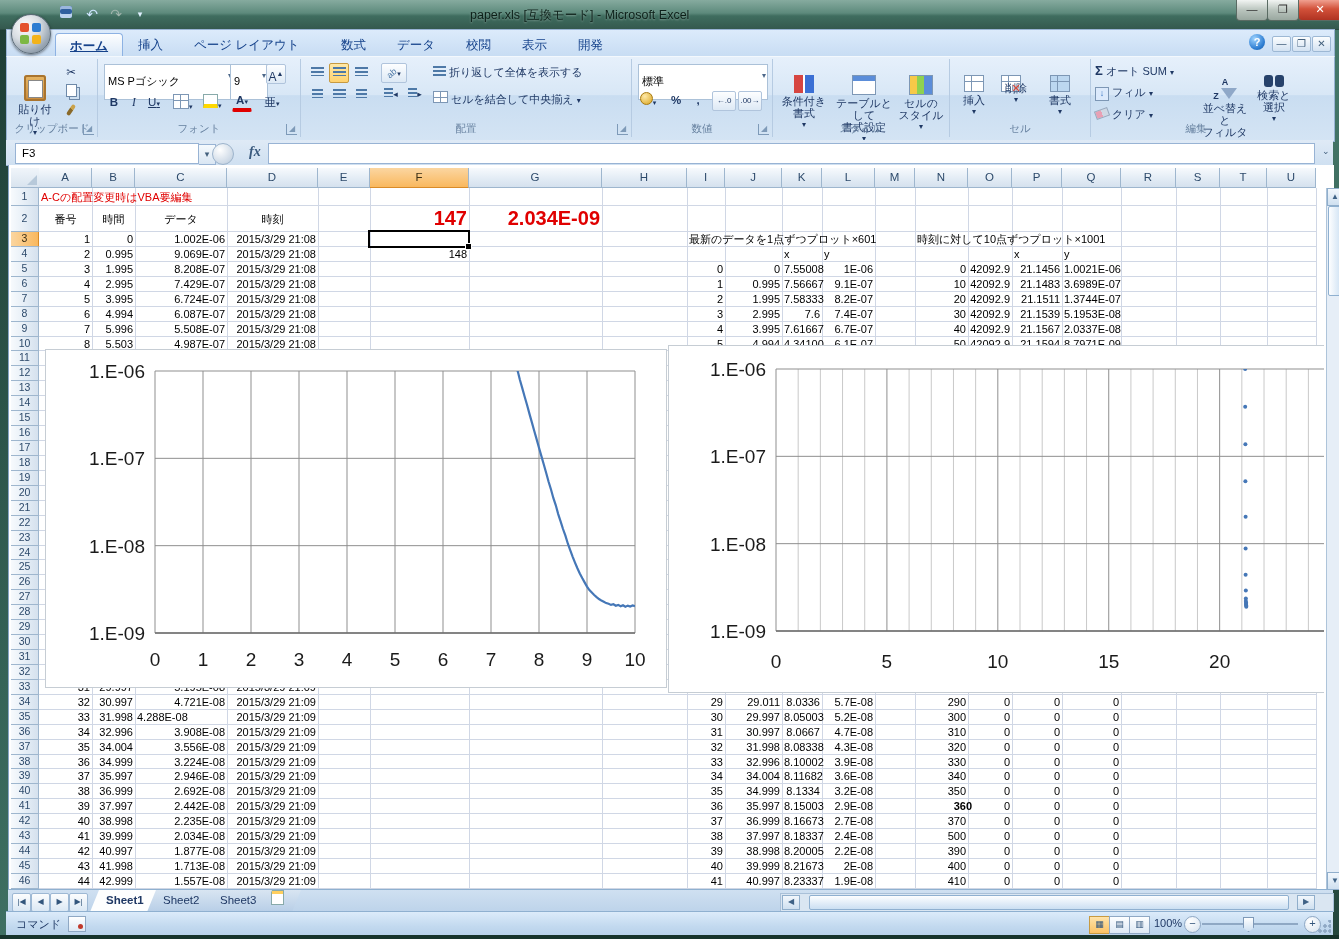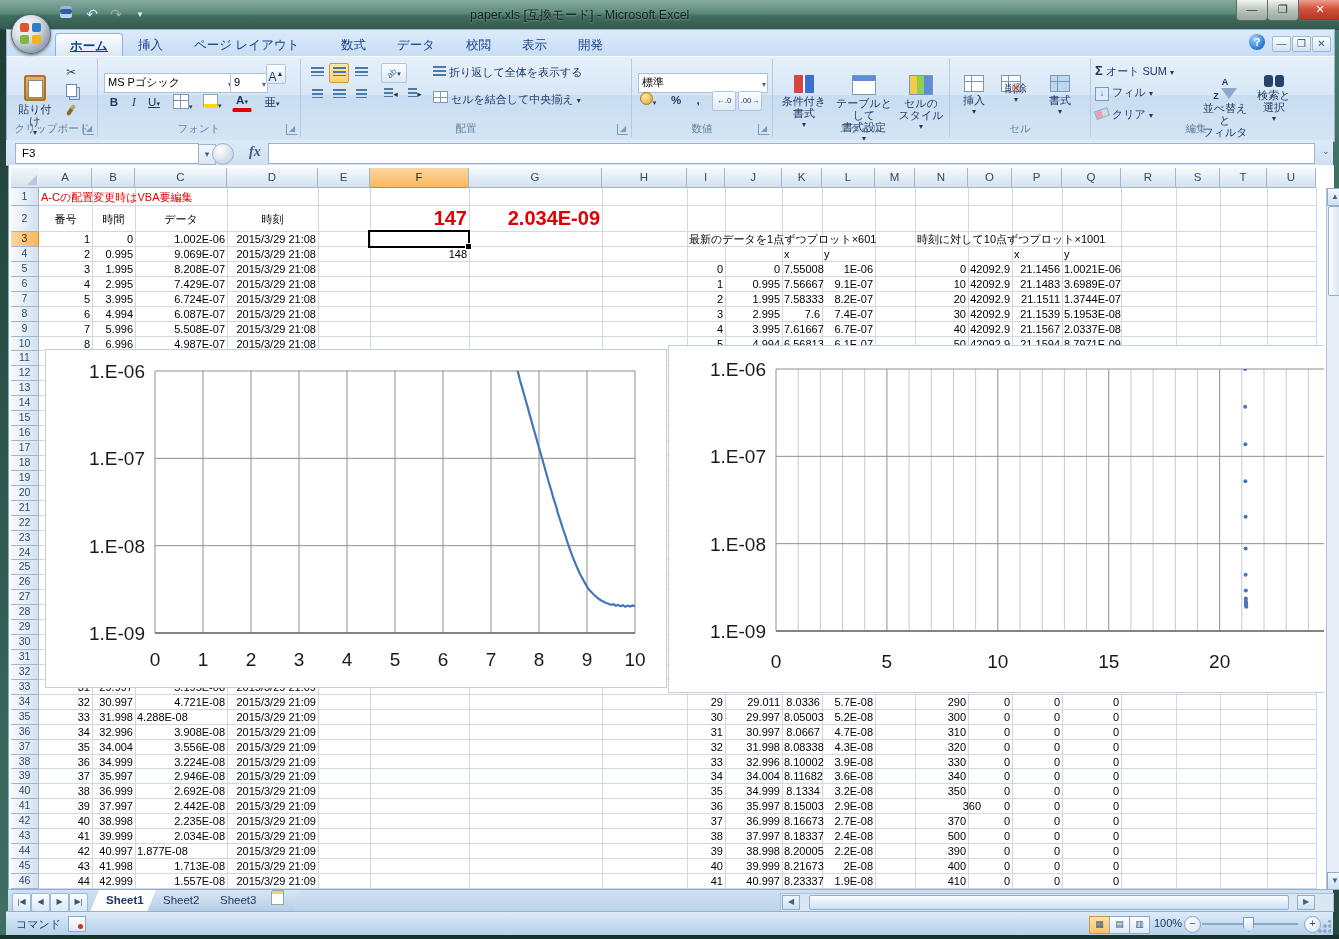--- a/index.html
+++ b/index.html
@@ -34,21 +34,21 @@
   .wb-btn{top:36px;width:17px;height:14px;font-size:10px;line-height:13px;text-align:center;color:#44617e;
     background:linear-gradient(180deg,#fbfdfe,#d3e2f2);border:1px solid #9db8d4;border-radius:2px;}
   
   #ribbon{left:6px;top:56px;width:1327px;height:84px;
     background:linear-gradient(180deg,#e6f0fb 0%,#d8e7f6 45%,#c9ddf1 46%,#d4e4f4 100%);
     border:1px solid #98b3d4;border-top:1px solid #f3f8fd;}
   .rgroup{position:absolute;top:2px;height:78px;border-right:1px solid #b6cbe2;}
   .rg-label{position:absolute;bottom:1px;left:0;right:0;text-align:center;font-size:10.5px;color:#66809f;}
   .dlg{position:absolute;bottom:2px;right:3px;width:10px;height:10px;border-left:1px solid #7e9ab8;border-bottom:1px solid #7e9ab8;font-size:8px;color:#7e9ab8;line-height:9px;text-align:center;}
   .bigbtn{position:absolute;text-align:center;font-size:11px;color:#1f3864;white-space:pre-line;line-height:12px;}
-  .combo{position:absolute;height:18px;background:#fff;border:1px solid #abc1d8;font-size:11px;line-height:17px;padding:0 3px;color:#000;margin-top:9px;}
+  .combo{position:absolute;height:18px;background:#fff;border:1px solid #abc1d8;font-size:11px;line-height:17px;padding:8px 3px;color:#000;}
   .combo .da{position:absolute;right:1px;top:2px;font-size:8px;color:#4d688a;}
   .sbtn{position:absolute;height:18px;min-width:18px;text-align:center;line-height:17px;font-size:11.5px;color:#1f3864;border:1px solid transparent;border-radius:2px;}
   .sbtn.frame{border:1px solid #b0c4dc;background:linear-gradient(180deg,#fdfeff,#dde9f5);}
   .lines{display:inline-block;width:13px;height:9px;background:repeating-linear-gradient(180deg,#4e79a7 0 2px,transparent 2px 4px);}
   .grid-ic{display:inline-block;width:14px;height:13px;border:1px solid #7d97b5;
     background:linear-gradient(90deg,transparent 0 6px,#7d97b5 6px 7px,transparent 7px),linear-gradient(180deg,transparent 0 5px,#7d97b5 5px 6px,transparent 6px),#fff;}
   .orange-hl{background:linear-gradient(180deg,#ffe8a6,#ffd26e);border:1px solid #c79a41;border-radius:2px;}
   
   #fbar{left:6px;top:140px;width:1327px;height:25px;background:linear-gradient(180deg,#dfeaf6,#cfe0f1);border-bottom:1px solid #98b3d4;}
   #namebox{left:9px;top:3px;width:176px;height:19px;background:#fff;border:1px solid #98b3d4;font-size:11.5px;line-height:18px;padding-left:6px;color:#000;}
@@ -418,21 +418,21 @@
       <div class="cell" style="left: 188px; width: 87px; top: 103.72px; height: 14.93px; line-height: 14.93px; text-align: right; padding-left: 2px; padding-right: 2px;">2015/3/29 21:08</div>
       <div class="cell" style="left: 0px; width: 49px; top: 118.65px; height: 14.93px; line-height: 14.93px; text-align: right; padding-left: 2px; padding-right: 2px;">6</div>
       <div class="cell" style="left: 53px; width: 39px; top: 118.65px; height: 14.93px; line-height: 14.93px; text-align: right; padding-left: 2px; padding-right: 2px;">4.994</div>
       <div class="cell" style="left: 96px; width: 88px; top: 118.65px; height: 14.93px; line-height: 14.93px; text-align: right; padding-left: 2px; padding-right: 2px;">6.087E-07</div>
       <div class="cell" style="left: 188px; width: 87px; top: 118.65px; height: 14.93px; line-height: 14.93px; text-align: right; padding-left: 2px; padding-right: 2px;">2015/3/29 21:08</div>
       <div class="cell" style="left: 0px; width: 49px; top: 133.58px; height: 14.93px; line-height: 14.93px; text-align: right; padding-left: 2px; padding-right: 2px;">7</div>
       <div class="cell" style="left: 53px; width: 39px; top: 133.58px; height: 14.93px; line-height: 14.93px; text-align: right; padding-left: 2px; padding-right: 2px;">5.996</div>
       <div class="cell" style="left: 96px; width: 88px; top: 133.58px; height: 14.93px; line-height: 14.93px; text-align: right; padding-left: 2px; padding-right: 2px;">5.508E-07</div>
       <div class="cell" style="left: 188px; width: 87px; top: 133.58px; height: 14.93px; line-height: 14.93px; text-align: right; padding-left: 2px; padding-right: 2px;">2015/3/29 21:08</div>
       <div class="cell" style="left: 0px; width: 49px; top: 148.51px; height: 14.93px; line-height: 14.93px; text-align: right; padding-left: 2px; padding-right: 2px;">8</div>
-      <div class="cell" style="left: 53px; width: 39px; top: 148.51px; height: 14.93px; line-height: 14.93px; text-align: right; padding-left: 2px; padding-right: 2px;">6.996</div>
+      <div class="cell" style="left: 53px; width: 39px; top: 148.51px; height: 14.93px; line-height: 14.93px; text-align: right; padding-left: 2px; padding-right: 2px;">5.503</div>
       <div class="cell" style="left: 96px; width: 88px; top: 148.51px; height: 14.93px; line-height: 14.93px; text-align: right; padding-left: 2px; padding-right: 2px;">4.987E-07</div>
       <div class="cell" style="left: 188px; width: 87px; top: 148.51px; height: 14.93px; line-height: 14.93px; text-align: right; padding-left: 2px; padding-right: 2px;">2015/3/29 21:08</div>
       <div class="cell" style="left: 0px; width: 49px; top: 491.9px; height: 14.93px; line-height: 14.93px; text-align: right; padding-left: 2px; padding-right: 2px;">31</div>
       <div class="cell" style="left: 53px; width: 39px; top: 491.9px; height: 14.93px; line-height: 14.93px; text-align: right; padding-left: 2px; padding-right: 2px;">29.997</div>
       <div class="cell" style="left: 96px; width: 88px; top: 491.9px; height: 14.93px; line-height: 14.93px; text-align: right; padding-left: 2px; padding-right: 2px;">5.195E-08</div>
       <div class="cell" style="left: 188px; width: 87px; top: 491.9px; height: 14.93px; line-height: 14.93px; text-align: right; padding-left: 2px; padding-right: 2px;">2015/3/29 21:09</div>
       <div class="cell" style="left: 0px; width: 49px; top: 506.83px; height: 14.93px; line-height: 14.93px; text-align: right; padding-left: 2px; padding-right: 2px;">32</div>
       <div class="cell" style="left: 53px; width: 39px; top: 506.83px; height: 14.93px; line-height: 14.93px; text-align: right; padding-left: 2px; padding-right: 2px;">30.997</div>
       <div class="cell" style="left: 96px; width: 88px; top: 506.83px; height: 14.93px; line-height: 14.93px; text-align: right; padding-left: 2px; padding-right: 2px;">4.721E-08</div>
       <div class="cell" style="left: 188px; width: 87px; top: 506.83px; height: 14.93px; line-height: 14.93px; text-align: right; padding-left: 2px; padding-right: 2px;">2015/3/29 21:09</div>
@@ -467,21 +467,21 @@
       <div class="cell" style="left: 0px; width: 49px; top: 626.27px; height: 14.93px; line-height: 14.93px; text-align: right; padding-left: 2px; padding-right: 2px;">40</div>
       <div class="cell" style="left: 53px; width: 39px; top: 626.27px; height: 14.93px; line-height: 14.93px; text-align: right; padding-left: 2px; padding-right: 2px;">38.998</div>
       <div class="cell" style="left: 96px; width: 88px; top: 626.27px; height: 14.93px; line-height: 14.93px; text-align: right; padding-left: 2px; padding-right: 2px;">2.235E-08</div>
       <div class="cell" style="left: 188px; width: 87px; top: 626.27px; height: 14.93px; line-height: 14.93px; text-align: right; padding-left: 2px; padding-right: 2px;">2015/3/29 21:09</div>
       <div class="cell" style="left: 0px; width: 49px; top: 641.2px; height: 14.93px; line-height: 14.93px; text-align: right; padding-left: 2px; padding-right: 2px;">41</div>
       <div class="cell" style="left: 53px; width: 39px; top: 641.2px; height: 14.93px; line-height: 14.93px; text-align: right; padding-left: 2px; padding-right: 2px;">39.999</div>
       <div class="cell" style="left: 96px; width: 88px; top: 641.2px; height: 14.93px; line-height: 14.93px; text-align: right; padding-left: 2px; padding-right: 2px;">2.034E-08</div>
       <div class="cell" style="left: 188px; width: 87px; top: 641.2px; height: 14.93px; line-height: 14.93px; text-align: right; padding-left: 2px; padding-right: 2px;">2015/3/29 21:09</div>
       <div class="cell" style="left: 0px; width: 49px; top: 656.13px; height: 14.93px; line-height: 14.93px; text-align: right; padding-left: 2px; padding-right: 2px;">42</div>
       <div class="cell" style="left: 53px; width: 39px; top: 656.13px; height: 14.93px; line-height: 14.93px; text-align: right; padding-left: 2px; padding-right: 2px;">40.997</div>
-      <div class="cell" style="left: 96px; width: 88px; top: 656.13px; height: 14.93px; line-height: 14.93px; text-align: left; padding-left: 2px; padding-right: 2px;">1.877E-08</div>
+      <div class="cell" style="left: 96px; width: 88px; top: 656.13px; height: 14.93px; line-height: 14.93px; text-align: right; padding-left: 2px; padding-right: 2px;">1.877E-08</div>
       <div class="cell" style="left: 188px; width: 87px; top: 656.13px; height: 14.93px; line-height: 14.93px; text-align: right; padding-left: 2px; padding-right: 2px;">2015/3/29 21:09</div>
       <div class="cell" style="left: 0px; width: 49px; top: 671.06px; height: 14.93px; line-height: 14.93px; text-align: right; padding-left: 2px; padding-right: 2px;">43</div>
       <div class="cell" style="left: 53px; width: 39px; top: 671.06px; height: 14.93px; line-height: 14.93px; text-align: right; padding-left: 2px; padding-right: 2px;">41.998</div>
       <div class="cell" style="left: 96px; width: 88px; top: 671.06px; height: 14.93px; line-height: 14.93px; text-align: right; padding-left: 2px; padding-right: 2px;">1.713E-08</div>
       <div class="cell" style="left: 188px; width: 87px; top: 671.06px; height: 14.93px; line-height: 14.93px; text-align: right; padding-left: 2px; padding-right: 2px;">2015/3/29 21:09</div>
       <div class="cell" style="left: 0px; width: 49px; top: 685.99px; height: 14.93px; line-height: 14.93px; text-align: right; padding-left: 2px; padding-right: 2px;">44</div>
       <div class="cell" style="left: 53px; width: 39px; top: 685.99px; height: 14.93px; line-height: 14.93px; text-align: right; padding-left: 2px; padding-right: 2px;">42.999</div>
       <div class="cell" style="left: 96px; width: 88px; top: 685.99px; height: 14.93px; line-height: 14.93px; text-align: right; padding-left: 2px; padding-right: 2px;">1.557E-08</div>
       <div class="cell" style="left: 188px; width: 87px; top: 685.99px; height: 14.93px; line-height: 14.93px; text-align: right; padding-left: 2px; padding-right: 2px;">2015/3/29 21:09</div>
       <div class="cell" style="left: 648px; width: 34px; top: 44px; height: 14.93px; line-height: 14.93px; text-align: left; padding-left: 2px; padding-right: 2px; z-index: 2;">最新のデータを1点ずつプロット×601</div>
@@ -505,21 +505,21 @@
       <div class="cell" style="left: 648px; width: 34px; top: 118.65px; height: 14.93px; line-height: 14.93px; text-align: right; padding-left: 2px; padding-right: 2px;">3</div>
       <div class="cell" style="left: 686px; width: 53px; top: 118.65px; height: 14.93px; line-height: 14.93px; text-align: right; padding-left: 2px; padding-right: 2px;">2.995</div>
       <div class="cell" style="left: 743px; width: 36px; top: 118.65px; height: 14.93px; line-height: 14.93px; text-align: right; padding-left: 2px; padding-right: 2px;">7.6</div>
       <div class="cell" style="left: 783px; width: 49px; top: 118.65px; height: 14.93px; line-height: 14.93px; text-align: right; padding-left: 2px; padding-right: 2px;">7.4E-07</div>
       <div class="cell" style="left: 648px; width: 34px; top: 133.58px; height: 14.93px; line-height: 14.93px; text-align: right; padding-left: 2px; padding-right: 2px;">4</div>
       <div class="cell" style="left: 686px; width: 53px; top: 133.58px; height: 14.93px; line-height: 14.93px; text-align: right; padding-left: 2px; padding-right: 2px;">3.995</div>
       <div class="cell" style="left: 743px; width: 36px; top: 133.58px; height: 14.93px; line-height: 14.93px; text-align: right; padding-left: 2px; padding-right: 2px;">7.61667</div>
       <div class="cell" style="left: 783px; width: 49px; top: 133.58px; height: 14.93px; line-height: 14.93px; text-align: right; padding-left: 2px; padding-right: 2px;">6.7E-07</div>
       <div class="cell" style="left: 648px; width: 34px; top: 148.51px; height: 14.93px; line-height: 14.93px; text-align: right; padding-left: 2px; padding-right: 2px;">5</div>
       <div class="cell" style="left: 686px; width: 53px; top: 148.51px; height: 14.93px; line-height: 14.93px; text-align: right; padding-left: 2px; padding-right: 2px;">4.994</div>
-      <div class="cell" style="left: 743px; width: 36px; top: 148.51px; height: 14.93px; line-height: 14.93px; text-align: right; padding-left: 2px; padding-right: 2px;">6.56813</div>
+      <div class="cell" style="left: 743px; width: 36px; top: 148.51px; height: 14.93px; line-height: 14.93px; text-align: right; padding-left: 2px; padding-right: 2px;">4.34100</div>
       <div class="cell" style="left: 783px; width: 49px; top: 148.51px; height: 14.93px; line-height: 14.93px; text-align: right; padding-left: 2px; padding-right: 2px;">6.1E-07</div>
       <div class="cell" style="left: 876px; width: 49px; top: 73.86px; height: 14.93px; line-height: 14.93px; text-align: right; padding-left: 2px; padding-right: 2px;">0</div>
       <div class="cell" style="left: 929px; width: 40px; top: 73.86px; height: 14.93px; line-height: 14.93px; text-align: right; padding-left: 2px; padding-right: 2px;">42092.9</div>
       <div class="cell" style="left: 973px; width: 46px; top: 73.86px; height: 14.93px; line-height: 14.93px; text-align: right; padding-left: 2px; padding-right: 2px;">21.1456</div>
       <div class="cell" style="left: 1023px; width: 55px; top: 73.86px; height: 14.93px; line-height: 14.93px; text-align: right; padding-left: 2px; padding-right: 2px;">1.0021E-06</div>
       <div class="cell" style="left: 876px; width: 49px; top: 88.79px; height: 14.93px; line-height: 14.93px; text-align: right; padding-left: 2px; padding-right: 2px;">10</div>
       <div class="cell" style="left: 929px; width: 40px; top: 88.79px; height: 14.93px; line-height: 14.93px; text-align: right; padding-left: 2px; padding-right: 2px;">42092.9</div>
       <div class="cell" style="left: 973px; width: 46px; top: 88.79px; height: 14.93px; line-height: 14.93px; text-align: right; padding-left: 2px; padding-right: 2px;">21.1483</div>
       <div class="cell" style="left: 1023px; width: 55px; top: 88.79px; height: 14.93px; line-height: 14.93px; text-align: right; padding-left: 2px; padding-right: 2px;">3.6989E-07</div>
       <div class="cell" style="left: 876px; width: 49px; top: 103.72px; height: 14.93px; line-height: 14.93px; text-align: right; padding-left: 2px; padding-right: 2px;">20</div>
@@ -619,21 +619,21 @@
       <div class="cell" style="left: 973px; width: 46px; top: 566.55px; height: 14.93px; line-height: 14.93px; text-align: right; padding-left: 2px; padding-right: 2px;">0</div>
       <div class="cell" style="left: 1023px; width: 55px; top: 566.55px; height: 14.93px; line-height: 14.93px; text-align: right; padding-left: 2px; padding-right: 2px;">0</div>
       <div class="cell" style="left: 876px; width: 49px; top: 581.48px; height: 14.93px; line-height: 14.93px; text-align: right; padding-left: 2px; padding-right: 2px;">340</div>
       <div class="cell" style="left: 929px; width: 40px; top: 581.48px; height: 14.93px; line-height: 14.93px; text-align: right; padding-left: 2px; padding-right: 2px;">0</div>
       <div class="cell" style="left: 973px; width: 46px; top: 581.48px; height: 14.93px; line-height: 14.93px; text-align: right; padding-left: 2px; padding-right: 2px;">0</div>
       <div class="cell" style="left: 1023px; width: 55px; top: 581.48px; height: 14.93px; line-height: 14.93px; text-align: right; padding-left: 2px; padding-right: 2px;">0</div>
       <div class="cell" style="left: 876px; width: 49px; top: 596.41px; height: 14.93px; line-height: 14.93px; text-align: right; padding-left: 2px; padding-right: 2px;">350</div>
       <div class="cell" style="left: 929px; width: 40px; top: 596.41px; height: 14.93px; line-height: 14.93px; text-align: right; padding-left: 2px; padding-right: 2px;">0</div>
       <div class="cell" style="left: 973px; width: 46px; top: 596.41px; height: 14.93px; line-height: 14.93px; text-align: right; padding-left: 2px; padding-right: 2px;">0</div>
       <div class="cell" style="left: 1023px; width: 55px; top: 596.41px; height: 14.93px; line-height: 14.93px; text-align: right; padding-left: 2px; padding-right: 2px;">0</div>
-      <div class="cell" style="left: 876px; width: 49px; top: 611.34px; height: 14.93px; line-height: 14.93px; text-align: right; padding-left: 17px; padding-right: 2px;">360</div>
+      <div class="cell" style="left: 876px; width: 49px; top: 611.34px; height: 14.93px; line-height: 14.93px; text-align: right; padding-left: 8px; padding-right: 2px; font-weight: bold;">360</div>
       <div class="cell" style="left: 929px; width: 40px; top: 611.34px; height: 14.93px; line-height: 14.93px; text-align: right; padding-left: 2px; padding-right: 2px;">0</div>
       <div class="cell" style="left: 973px; width: 46px; top: 611.34px; height: 14.93px; line-height: 14.93px; text-align: right; padding-left: 2px; padding-right: 2px;">0</div>
       <div class="cell" style="left: 1023px; width: 55px; top: 611.34px; height: 14.93px; line-height: 14.93px; text-align: right; padding-left: 2px; padding-right: 2px;">0</div>
       <div class="cell" style="left: 876px; width: 49px; top: 626.27px; height: 14.93px; line-height: 14.93px; text-align: right; padding-left: 2px; padding-right: 2px;">370</div>
       <div class="cell" style="left: 929px; width: 40px; top: 626.27px; height: 14.93px; line-height: 14.93px; text-align: right; padding-left: 2px; padding-right: 2px;">0</div>
       <div class="cell" style="left: 973px; width: 46px; top: 626.27px; height: 14.93px; line-height: 14.93px; text-align: right; padding-left: 2px; padding-right: 2px;">0</div>
       <div class="cell" style="left: 1023px; width: 55px; top: 626.27px; height: 14.93px; line-height: 14.93px; text-align: right; padding-left: 2px; padding-right: 2px;">0</div>
       <div class="cell" style="left: 876px; width: 49px; top: 641.2px; height: 14.93px; line-height: 14.93px; text-align: right; padding-left: 2px; padding-right: 2px;">500</div>
       <div class="cell" style="left: 929px; width: 40px; top: 641.2px; height: 14.93px; line-height: 14.93px; text-align: right; padding-left: 2px; padding-right: 2px;">0</div>
       <div class="cell" style="left: 973px; width: 46px; top: 641.2px; height: 14.93px; line-height: 14.93px; text-align: right; padding-left: 2px; padding-right: 2px;">0</div>

